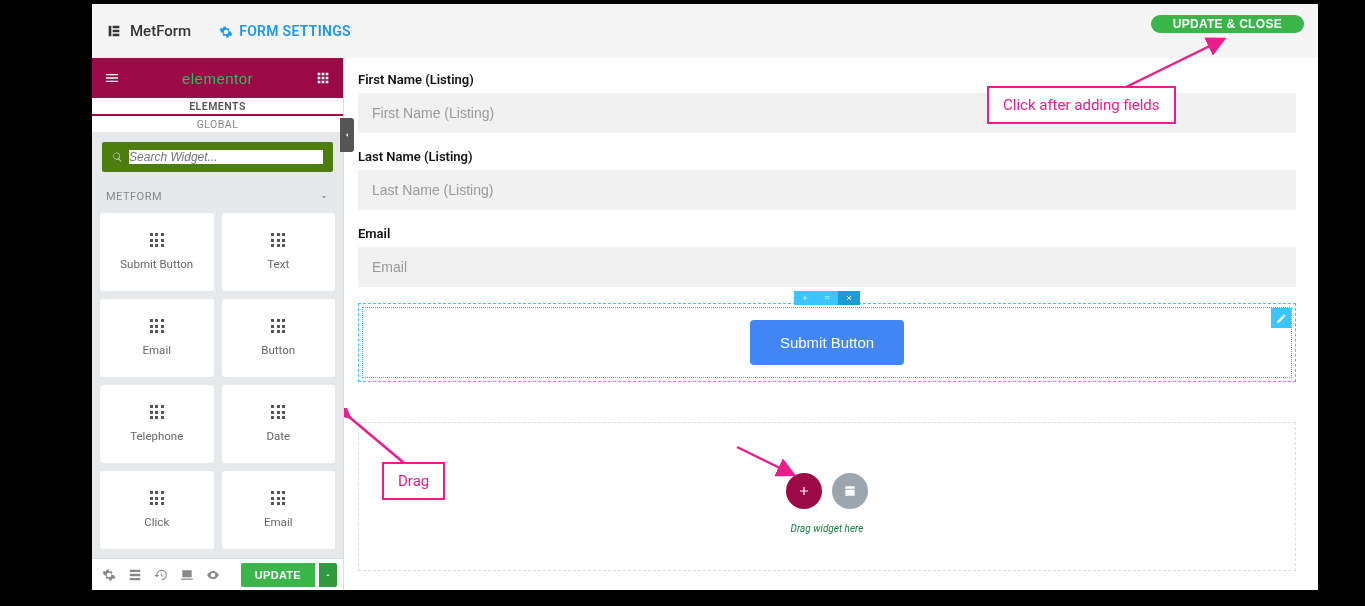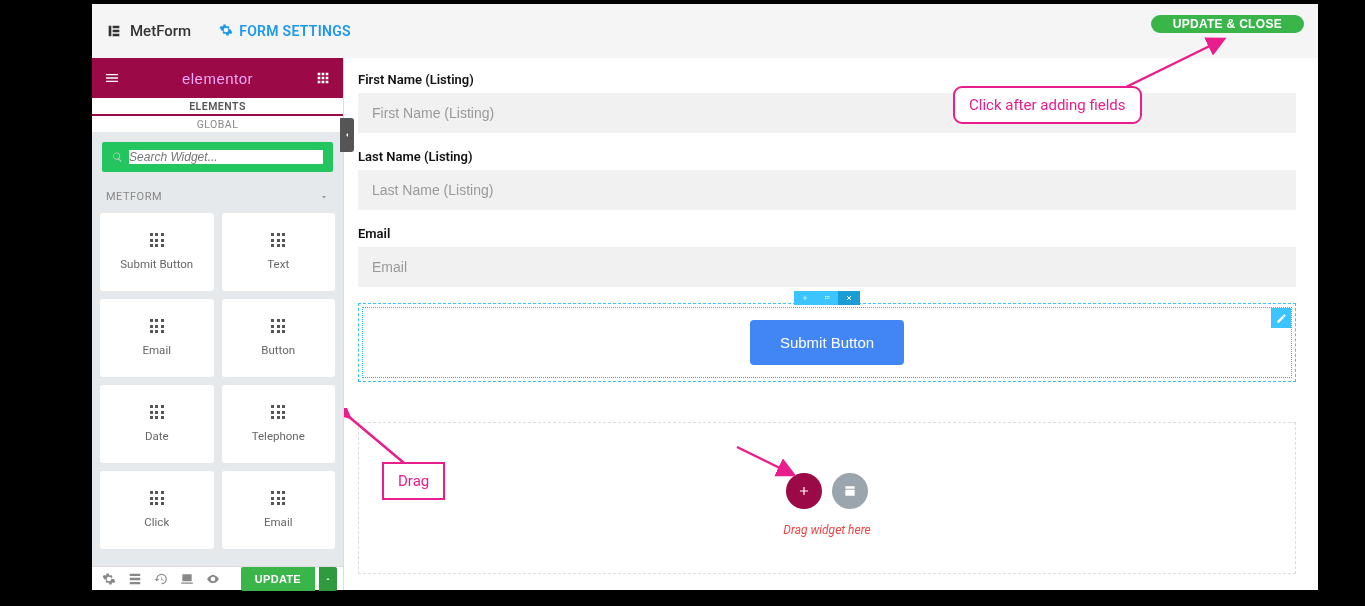--- a/index.html
+++ b/index.html
@@ -30,53 +30,53 @@
     background: #f5f5f5;
     display: flex;
     align-items: center;
     padding: 0 14px;
     position: relative;
   }
 
   .logo-block { display:flex; align-items:center; gap:8px; font-size:15px; color:#333; font-weight:500;}
   .logo-block svg { width:16px; height:16px; }
 
-  .form-settings { display:flex; align-items:flex-start; gap:6px; color:#1a97f0; font-weight:600; margin-left:28px; font-size:14px; letter-spacing:0.3px;}
+  .form-settings { display:flex; align-items:flex-end; gap:6px; color:#1a97f0; font-weight:600; margin-left:28px; font-size:14px; letter-spacing:0.3px;}
   .form-settings svg { width:14px; height:14px; fill:#1a97f0;}
 
   .update-close-btn {
     position:absolute; right:14px; top:11px;
     background:#39b54a;
     color:#fff; font-weight:700;
     border-radius:20px;
     height:18px; padding:0 22px;
     display:flex; align-items:center;
     font-size:12px; letter-spacing:0.3px;
     border:none; cursor:pointer;
   }
 
   .body-area { position:absolute; left:0; right:0; top:54px; bottom:0; }
 
   .sidebar { position:absolute; left:0; top:0; bottom:0; width:252px; background:#e6e9ec; border-right:1px solid #ddd; }
 
   .sidebar-top {
-    height:40px; background:#9b0a46; color:#f0abfc;
+    height:40px; background:#9b0a46; color:#22c55e;
     display:flex; align-items:center; justify-content:space-between;
     padding:0 12px; font-size:15px; font-weight:400;
   }
   .sidebar-top .ham, .sidebar-top .grid { cursor:pointer; display:flex; }
   .sidebar-top .ham svg, .sidebar-top .grid svg { fill:#fff; width:16px; height:16px; }
   .sidebar-top .brand { font-family: Arial, sans-serif; letter-spacing:0.5px; }
 
   .sidebar-tabs { height:34px; background:#fff; display:flex;flex-direction:column; }
   .sidebar-tabs .tab { flex:1; display:flex; align-items:center; justify-content:center; font-size:10.5px; color:#888; letter-spacing:0.5px; cursor:pointer;}
   .sidebar-tabs .tab.active { color:#555; border-bottom:2px solid #9b0a46; font-weight:600; }
 
   .search-wrap { padding:10px 10px 8px; background:#e6e9ec; }
-  .search-box { background:#22c55e; height:30px; display:flex; align-items:center; padding:0 10px; border-radius:2px; }
+  .search-box { background:#4d7c0f; height:30px; display:flex; align-items:center; padding:0 10px; border-radius:2px; }
   .search-box svg { width:12px; height:12px; fill:#ccc; margin-right:6px;}
   .search-box input { border:none; outline:none; font-size:12px; color:#888; width:100%; font-style:italic;}
 
   .category-header {
     display:flex; align-items:center; justify-content:space-between;
     padding:10px 14px; color:#888; font-size:11px; letter-spacing:0.5px;
     cursor:pointer;
   }
   .category-header svg { width:10px; height:10px; fill:#888; }
 
@@ -84,21 +84,21 @@
   .widget-card {
     background:#fff; height:78px; border-radius:3px;
     display:flex; flex-direction:column; align-items:center; justify-content:center;
     gap:10px; cursor:grab; color:#555;
   }
   .widget-card .dots { display:grid; grid-template-columns:repeat(3,3px); grid-template-rows:repeat(3,3px); gap:2.5px;}
   .widget-card .dots span { background:#555; width:3px; height:3px; }
   .widget-card .wlabel { font-size:11.5px; color:#666; }
 
   .sidebar-footer {
-    position:absolute; left:0; right:0; bottom:0; height:24px;
+    position:absolute; left:0; right:0; bottom:0; height:32px;
     background:#fff; border-top:1px solid #ddd; display:flex; align-items:center; padding:0 6px; gap:4px;
   }
   .sidebar-footer .ficon { width:22px; height:22px; display:flex; align-items:center; justify-content:center; cursor:pointer;}
   .sidebar-footer .ficon svg { width:14px; height:14px; fill:#888; }
   .sidebar-footer .spacer { flex:1; }
   .update-btn {
     background:#39b54a; color:#fff; height:24px; padding:0 14px;
     font-size:11px; font-weight:700; border:none; border-radius:2px 0 0 2px; cursor:pointer; letter-spacing:0.3px;
   }
   .update-caret { background:#2f9a3e; width:18px; height:24px; display:flex; align-items:center; justify-content:center; border-radius:0 2px 2px 0; cursor:pointer;}
@@ -153,21 +153,21 @@
   .drop-zone {
     border:1px dashed #ddd; padding:50px 0 36px;
     display:flex; flex-direction:column; align-items:center; gap:14px;
     margin-top:40px;
   }
   .drop-zone .btns { display:flex; gap:10px; }
   .circle-btn { width:36px; height:36px; border-radius:50%; display:flex; align-items:center; justify-content:center; cursor:pointer;}
   .circle-btn.add { background:#9b0a46; }
   .circle-btn.tpl { background:#9aa5ad; }
   .circle-btn svg { fill:#fff; width:14px; height:14px; }
-  .drop-zone .hint { font-size:12px; color:#ef4444; font-style:italic; }
+  .drop-zone .hint { font-size:10px; color:#15803d; font-style:italic; }
 
   .callout {
     position:absolute;
     border:2px solid #e91e8c;
     background:#fff;
     color:#e91e8c;
     font-size:15px;
     padding:8px 14px;
     z-index:20;
     font-weight:400;
@@ -299,35 +299,35 @@
               <span></span>
               <span></span>
               <span></span>
               <span></span>
               <span></span>
               <span></span>
               <span></span>
               <span></span>
               <span></span>
             </div>
+            <div class="wlabel">Telephone</div>
+          </div>
+          <div class="widget-card">
+            <div class="dots">
+              <span></span>
+              <span></span>
+              <span></span>
+              <span></span>
+              <span></span>
+              <span></span>
+              <span></span>
+              <span></span>
+              <span></span>
+            </div>
             <div class="wlabel">Date</div>
-          </div>
-          <div class="widget-card">
-            <div class="dots">
-              <span></span>
-              <span></span>
-              <span></span>
-              <span></span>
-              <span></span>
-              <span></span>
-              <span></span>
-              <span></span>
-              <span></span>
-            </div>
-            <div class="wlabel">Telephone</div>
           </div>
           <div class="widget-card">
             <div class="dots">
               <span></span>
               <span></span>
               <span></span>
               <span></span>
               <span></span>
               <span></span>
               <span></span>
@@ -473,21 +473,21 @@
 
   <svg class="arrow-svg" style="left:640px; top:438px; width:80px; height:40px;">
     <defs>
         <marker id="ah2" markerWidth="8" markerHeight="8" refX="6" refY="4" orient="auto">
           <path d="M0 0l8 4-8 4z" fill="#e91e8c"></path>
         </marker>
       </defs>
     <line x1="5" y1="5" x2="60" y2="32" stroke="#e91e8c" stroke-width="2.5" marker-end="url(#ah2)"></line>
   </svg>
 
-  <div class="callout" style="left:861px; top:82px;border-radius:9px;">Click after adding fields</div>
+  <div class="callout" style="left:895px; top:82px;">Click after adding fields</div>
 
   <svg class="arrow-svg" style="left:1020px; top:30px; width:120px; height:60px;">
     <defs>
         <marker id="ah3" markerWidth="8" markerHeight="8" refX="6" refY="4" orient="auto">
           <path d="M0 0l8 4-8 4z" fill="#e91e8c"></path>
         </marker>
       </defs>
     <line x1="10" y1="55" x2="110" y2="6" stroke="#e91e8c" stroke-width="2.5" marker-end="url(#ah3)"></line>
   </svg>
 

